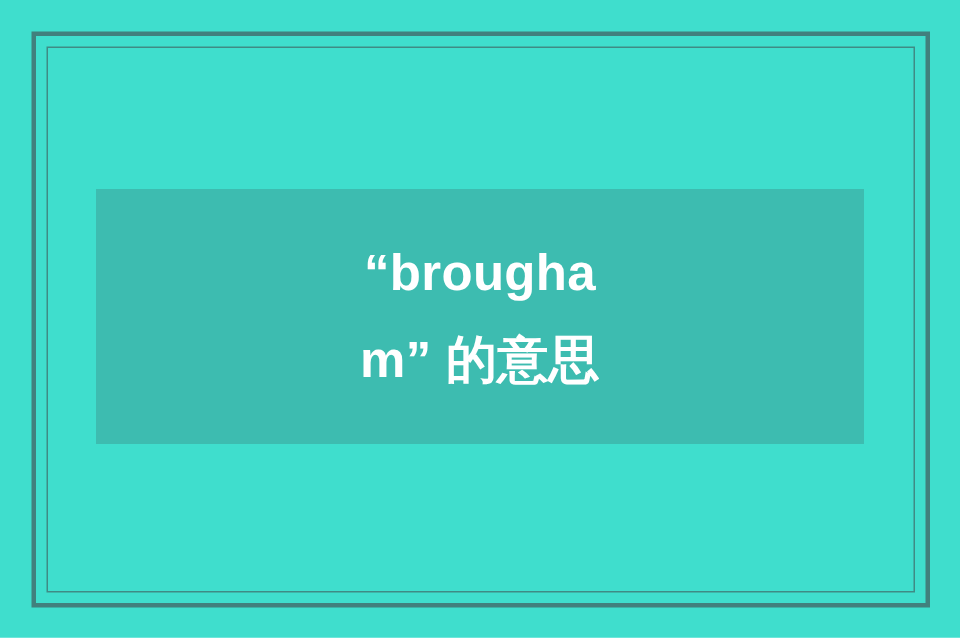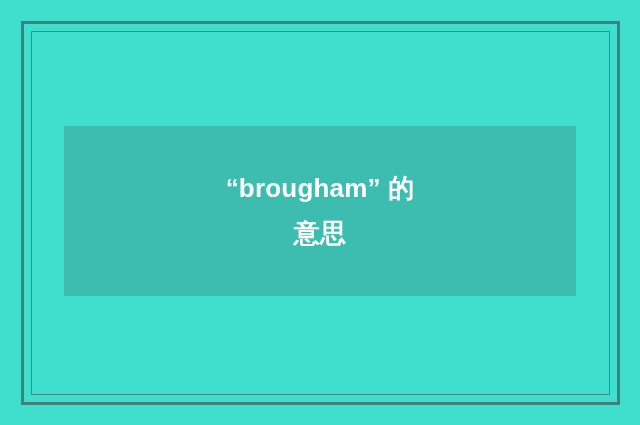--- a/index.html
+++ b/index.html
@@ -58,21 +58,21 @@
     align-items: center;
     justify-content: center;
   }
 
   .title-text {
     display: block;
     width: 200px;
     margin: 0;
     color: #ffffff;
     font-family: "Liberation Sans", "DejaVu Sans", sans-serif;
-    font-size: 26px;
+    font-size: 34px;
     font-weight: bold;
     line-height: 1.72;
     text-align: center;
     letter-spacing: 0.2px;
     word-break: break-all;
     overflow-wrap: break-word;
   }
 </style>
 </head>
 <body>

